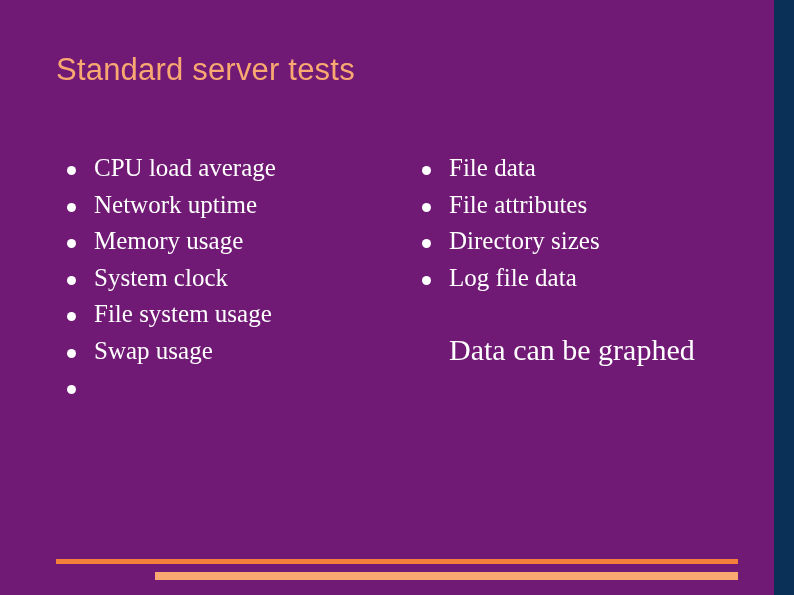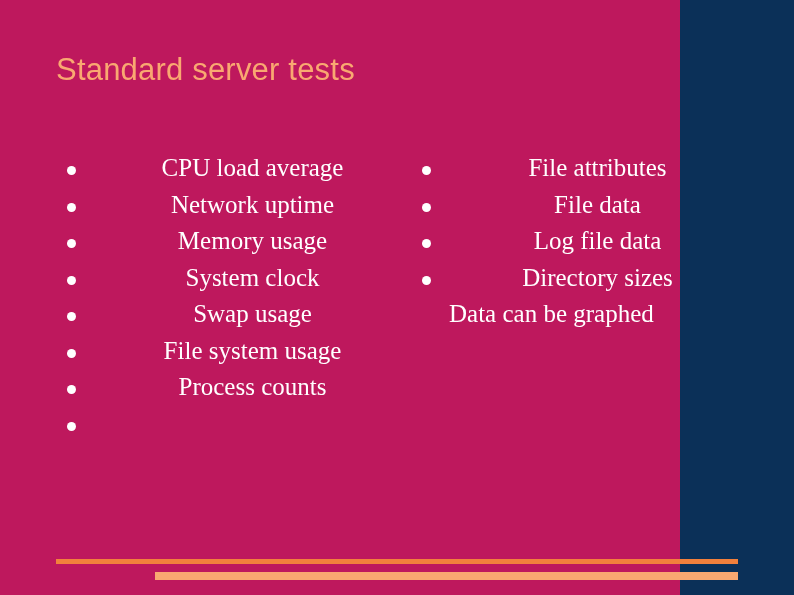--- a/index.html
+++ b/index.html
@@ -8,23 +8,23 @@
   }
   body {
     width: 794px;
     height: 595px;
     background: #0b3058;
     font-family: "Liberation Serif", serif;
     overflow: hidden;
   }
   .slide {
     position: relative;
-    width: 680px;
+    width: 774px;
     height: 595px;
-    background: #be185d;
+    background: #701a75;
   }
   .slide-title {
     position: absolute;
     left: 56px;
     top: 52px;
     font-family: "Liberation Sans", sans-serif;
     font-size: 31px;
     color: #f9a871;
     letter-spacing: 0.2px;
     white-space: nowrap;
@@ -49,35 +49,35 @@
     padding: 0;
   }
   ul.bullets li {
     position: relative;
     padding-left: 38px;
     font-family: "Liberation Serif", serif;
     font-size: 25px;
     line-height: 36.5px;
     color: #ffffff;
     white-space: nowrap;
-    text-align: center;
   }
   ul.bullets li .bullet-dot {
     position: absolute;
     left: 11px;
     top: 16px;
     width: 9px;
     height: 9px;
     border-radius: 50%;
     background: #ffffff;
   }
   .plain-note {
+    margin-top: 36px;
     padding-left: 38px;
     font-family: "Liberation Serif", serif;
-    font-size: 25px;
+    font-size: 30px;
     line-height: 36.5px;
     color: #ffffff;
     white-space: nowrap;
   }
   .rule-top {
     position: absolute;
     left: 56px;
     top: 559px;
     width: 682px;
     height: 5px;
@@ -114,53 +114,49 @@
         <li>
           <span class="bullet-dot"></span>
           <span>Memory usage</span>
         </li>
         <li>
           <span class="bullet-dot"></span>
           <span>System clock</span>
         </li>
         <li>
           <span class="bullet-dot"></span>
-          <span>Swap usage</span>
-        </li>
-        <li>
-          <span class="bullet-dot"></span>
           <span>File system usage</span>
         </li>
         <li>
           <span class="bullet-dot"></span>
-          <span>Process counts</span>
+          <span>Swap usage</span>
         </li>
         <li>
           <span class="bullet-dot"></span>
         </li>
       </ul>
     </div>
 
     <div class="col-right">
       <ul class="bullets">
         <li>
           <span class="bullet-dot"></span>
+          <span>File data</span>
+        </li>
+        <li>
+          <span class="bullet-dot"></span>
           <span>File attributes</span>
         </li>
         <li>
           <span class="bullet-dot"></span>
-          <span>File data</span>
+          <span>Directory sizes</span>
         </li>
         <li>
           <span class="bullet-dot"></span>
           <span>Log file data</span>
-        </li>
-        <li>
-          <span class="bullet-dot"></span>
-          <span>Directory sizes</span>
         </li>
       </ul>
       <div class="plain-note">Data can be graphed</div>
     </div>
 
   </div>
 
   <div class="rule-top"></div>
   <div class="rule-bottom"></div>
 

